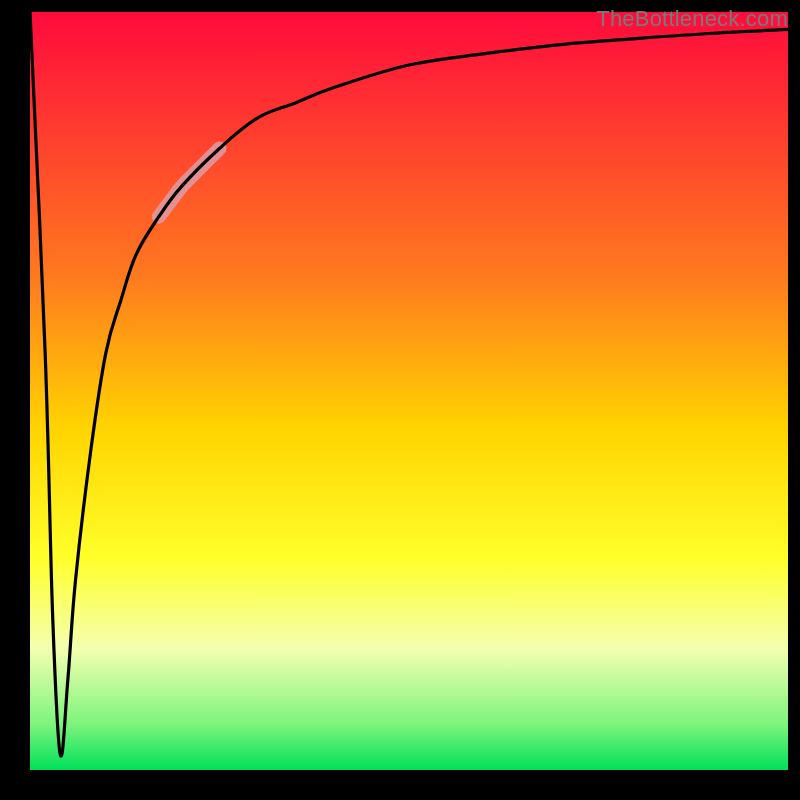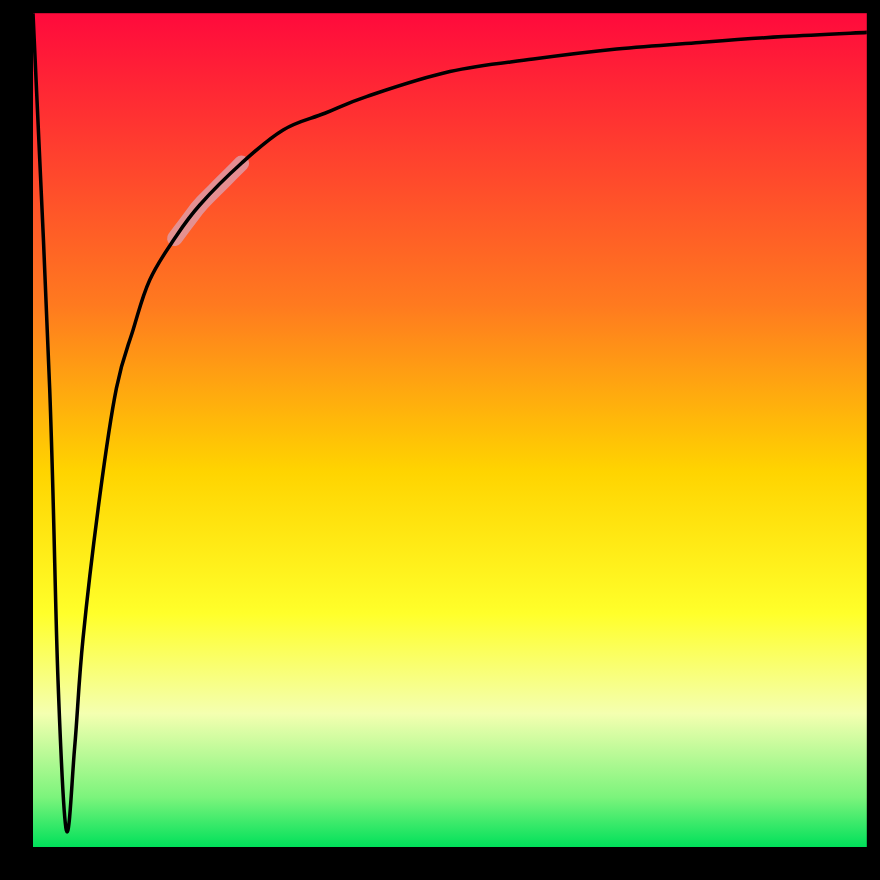--- a/index.html
+++ b/index.html
@@ -54,13 +54,14 @@
 
     <rect id="outer-bg" x="0" y="0" width="800" height="800" fill="#000"></rect>
     <rect id="plot-bg" x="30" y="12" width="758" height="758" fill="url(#bg-grad)"></rect>
 
     <g id="series-group" clip-path="url(#plot-clip)">
       <path id="highlight-path" fill="none" stroke="#df9aa4" stroke-width="14" stroke-linecap="round" stroke-opacity="0.85" d="M 158.86 216.66000000000003 L 163.91333333333333 209.92222222222227 L 168.96666666666667 203.18444444444447 L 174.02 196.44666666666663 L 179.07333333333335 189.7088888888889 L 184.12666666666664 183.81333333333333 L 189.18 178.76 L 194.23333333333335 173.70666666666662 L 199.28666666666666 168.65333333333334 L 204.34 163.59999999999997 L 209.39333333333335 158.5466666666666 L 214.44666666666666 153.4933333333334 L 219.5 148.44000000000003"></path>
       <path id="curve-path" fill="none" stroke="#000000" stroke-width="3.2" stroke-linejoin="round" stroke-linecap="round" d="M 30 12 C 32.7288 73.398, 41.0668 243.94799999999998, 45.16 353.09999999999997 C 49.25319999999999 462.25199999999995, 50.011199999999995 546.0867999999999, 52.739999999999995 618.4 C 55.468799999999995 690.7132, 57.5912 743.9248, 60.32 754.84 C 63.0488 765.7552000000001, 65.17120000000001 710.4212, 67.9 679.04 C 70.6288 647.6587999999999, 71.3868 621.432, 75.47999999999999 580.5 C 79.57319999999999 539.568, 85.1824 492.57200000000006, 90.64 451.64000000000004 C 96.0976 410.708, 100.3424 380.388, 105.8 353.09999999999997 C 111.2576 325.81199999999995, 115.5024 317.7772, 120.96 300.04 C 126.4176 282.30280000000005, 129.298 269.5684, 136.12 254.55999999999997 C 142.942 239.55159999999998, 150.67360000000002 228.9396, 158.86 216.66000000000003 C 167.0464 204.38040000000004, 170.6848 198.61959999999996, 181.6 186.33999999999997 C 192.5152 174.0604, 205.856 160.7196, 219.5 148.44000000000003 C 233.144 136.16040000000004, 243.75599999999997 126.30640000000001, 257.4 118.12 C 271.044 109.9336, 281.656 108.4176, 295.3 102.96 C 308.944 97.5024, 312.734 94.62199999999999, 333.2 87.79999999999998 C 353.666 80.97799999999998, 381.712 71.19979999999995, 409 65.05999999999996 C 436.288 58.92019999999997, 457.512 57.37388000000004, 484.8 53.69000000000004 C 512.088 50.00612000000004, 533.312 47.322799999999944, 560.6 44.593999999999944 C 587.888 41.865199999999945, 609.112 40.576600000000006, 636.4 38.53000000000002 C 663.688 36.48340000000004, 684.912 34.86128000000002, 712.2 33.22400000000002 C 739.488 31.586720000000017, 774.356 30.116200000000017, 788 29.434000000000015"></path>
     </g>
   </svg>
 
+  <div class="watermark">TheBottleneck.com</div>
 </div>
 
 </body></html>

